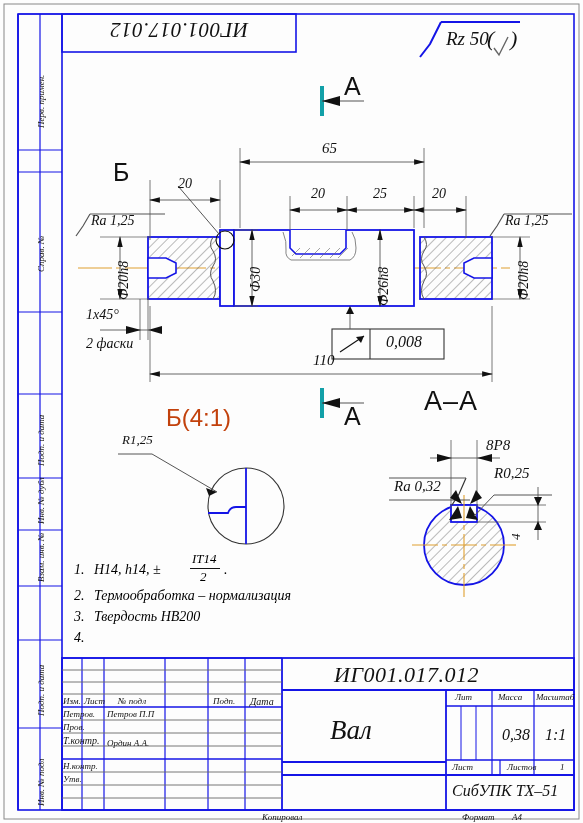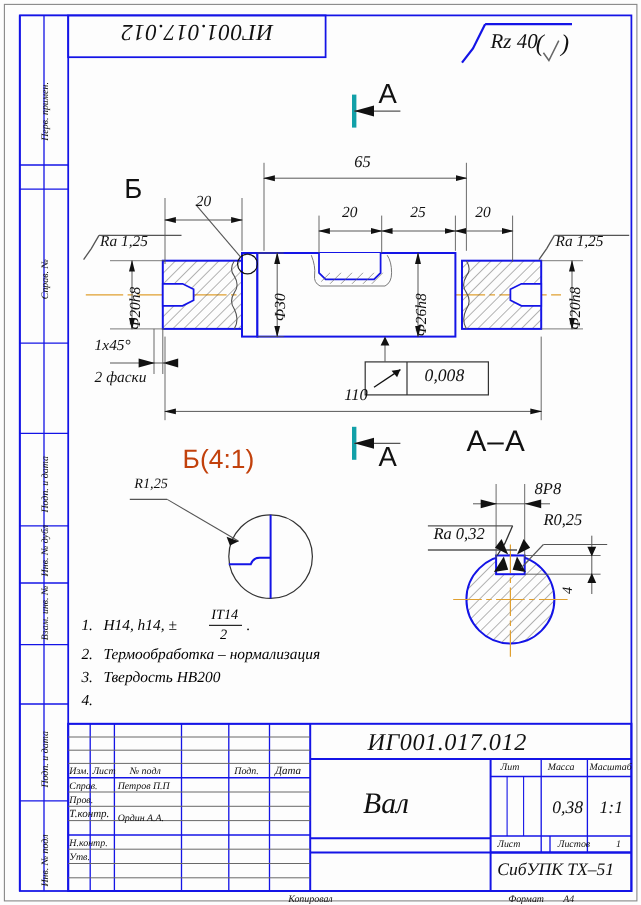--- a/index.html
+++ b/index.html
@@ -50,21 +50,21 @@
   <div class="txt" style="left:36px;top:806px;font-size:9px;transform:rotate(-90deg);transform-origin:0 0;">Инв. № подл</div>
 
   <div class="txt" style="left:84px;top:17px;font-size:21px;transform:rotate(180deg);transform-origin:center;width:190px;text-align:center;letter-spacing:0.5px;">ИГ001.017.012</div>
 
   <svg width="583" height="823">
     <polyline points="420,57 430,44 441,22" fill="none" stroke="#1414e6" stroke-width="2"></polyline>
     <line x1="441" y1="22" x2="520" y2="22" stroke="#1414e6" stroke-width="2"></line>
 
     <polyline points="494,48 499,55 508,37" fill="none" stroke="#666" stroke-width="1.4"></polyline>
   </svg>
-  <div class="txt" style="left:446px;top:28px;font-size:19px;">Rz 40</div>
+  <div class="txt" style="left:446px;top:28px;font-size:19px;">Rz 50</div>
   <div class="txt" style="left:487px;top:26px;font-size:22px;">(</div>
   <div class="txt" style="left:510px;top:26px;font-size:22px;">)</div>
 
   <svg width="583" height="823">
 
     <line x1="322" y1="86" x2="322" y2="116" stroke="#12a0a8" stroke-width="4"></line>
     <line x1="322" y1="101" x2="364" y2="101" stroke="#555" stroke-width="1.1"></line>
     <polygon points="322,101 340,96 340,106" fill="#111"></polygon>
 
     <line x1="322" y1="388" x2="322" y2="418" stroke="#12a0a8" stroke-width="4"></line>
@@ -314,21 +314,21 @@
     <line x1="282" y1="775" x2="574" y2="775" stroke="#1414e6" stroke-width="1.8"></line>
     <line x1="282" y1="762" x2="446" y2="762" stroke="#1414e6" stroke-width="1.8"></line>
   </svg>
 
   <div class="txt" style="left:63px;top:696px;font-size:9px;">Изм.</div>
   <div class="txt" style="left:84px;top:696px;font-size:9px;">Лист</div>
   <div class="txt" style="left:118px;top:696px;font-size:9px;">№ подл</div>
   <div class="txt" style="left:213px;top:696px;font-size:9px;">Подп.</div>
   <div class="txt" style="left:250px;top:696px;font-size:10px;">Дата</div>
 
-  <div class="txt" style="left:63px;top:709px;font-size:9px;">Справ.</div>
+  <div class="txt" style="left:63px;top:709px;font-size:9px;">Петров.</div>
   <div class="txt" style="left:107px;top:709px;font-size:9px;">Петров П.П</div>
   <div class="txt" style="left:63px;top:722px;font-size:9px;">Пров.</div>
   <div class="txt" style="left:107px;top:738px;font-size:9px;">Ордин А.А.</div>
   <div class="txt" style="left:63px;top:735px;font-size:10px;">Т.контр.</div>
   <div class="txt" style="left:107px;top:735px;font-size:9px;"></div>
   <div class="txt" style="left:63px;top:761px;font-size:9px;">Н.контр.</div>
   <div class="txt" style="left:107px;top:761px;font-size:9px;"></div>
   <div class="txt" style="left:63px;top:774px;font-size:9px;">Утв.</div>
   <div class="txt" style="left:107px;top:774px;font-size:9px;"></div>
 

